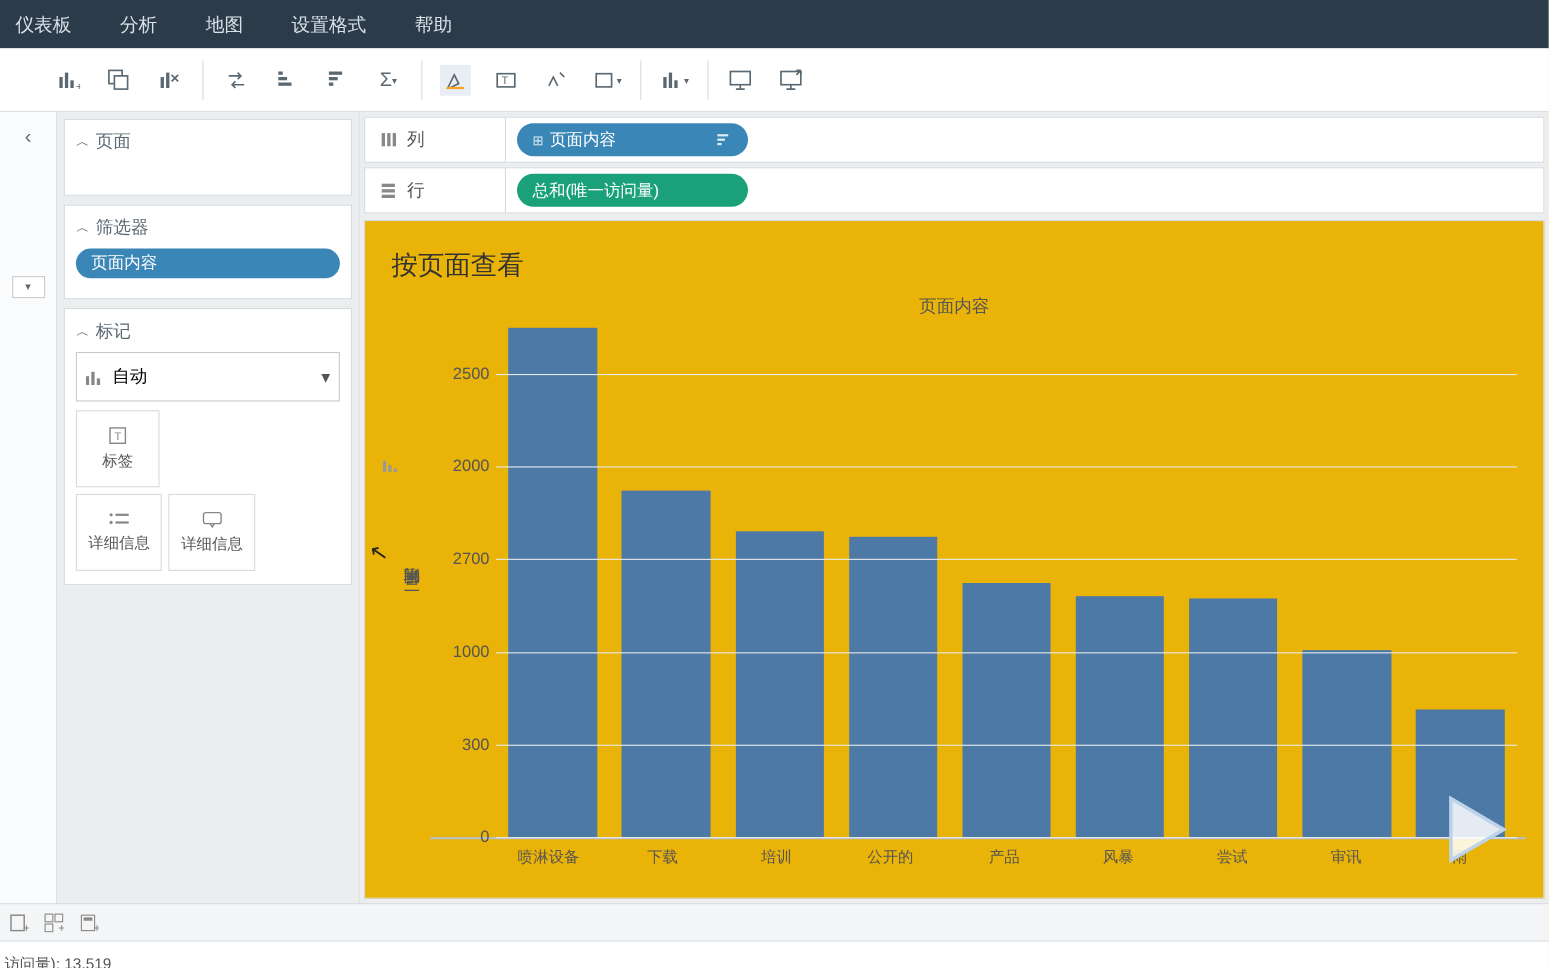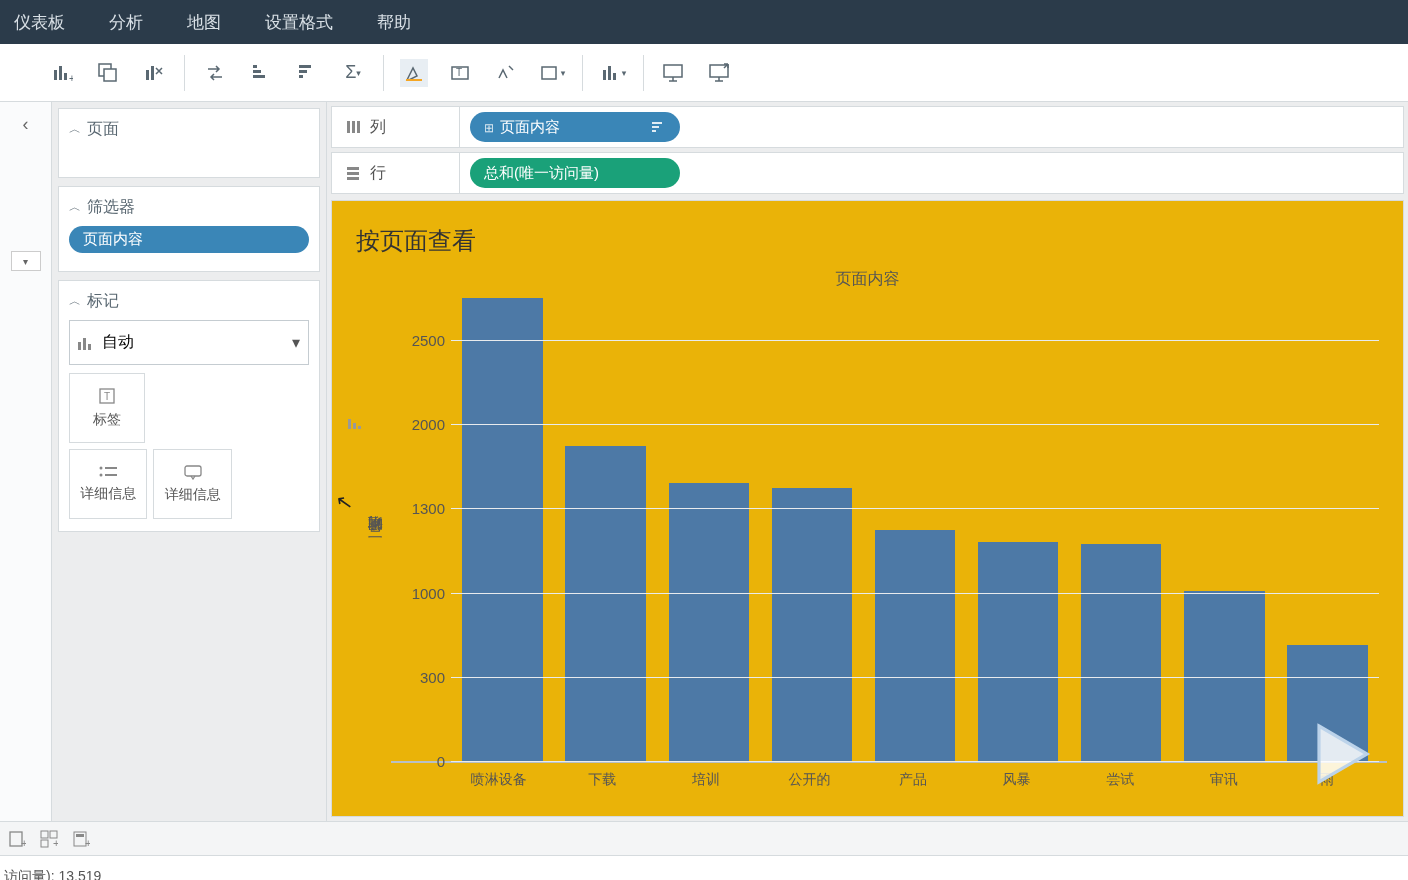--- a/index.html
+++ b/index.html
@@ -317,21 +317,21 @@
               <rect x="10" y="8" width="3" height="3" fill="#999"></rect>
             </svg>
         </span>
         <div class="yaxis-label">唯一访问量</div>
         <div style="flex:1; display:flex; flex-direction:column;">
           <div class="plot" id="plot">
             <div class="ylabels" id="ylabels">
                 <div style="top: 100%;">0</div>
                 <div style="top: 81.8182%;">300</div>
                 <div style="top: 63.6364%;">1000</div>
-                <div style="top: 45.4545%;">1300</div>
+                <div style="top: 45.4545%;">2700</div>
                 <div style="top: 27.2727%;">2000</div>
                 <div style="top: 9.09091%; text-align: right;">2500</div>
               </div>
             <div class="bars-area" id="bars">
                 <div class="bar-slot">
                   <div class="bar" style="height: 100%;"></div>
                 </div>
                 <div class="bar-slot">
                   <div class="bar" style="height: 68%;"></div>
                 </div>

